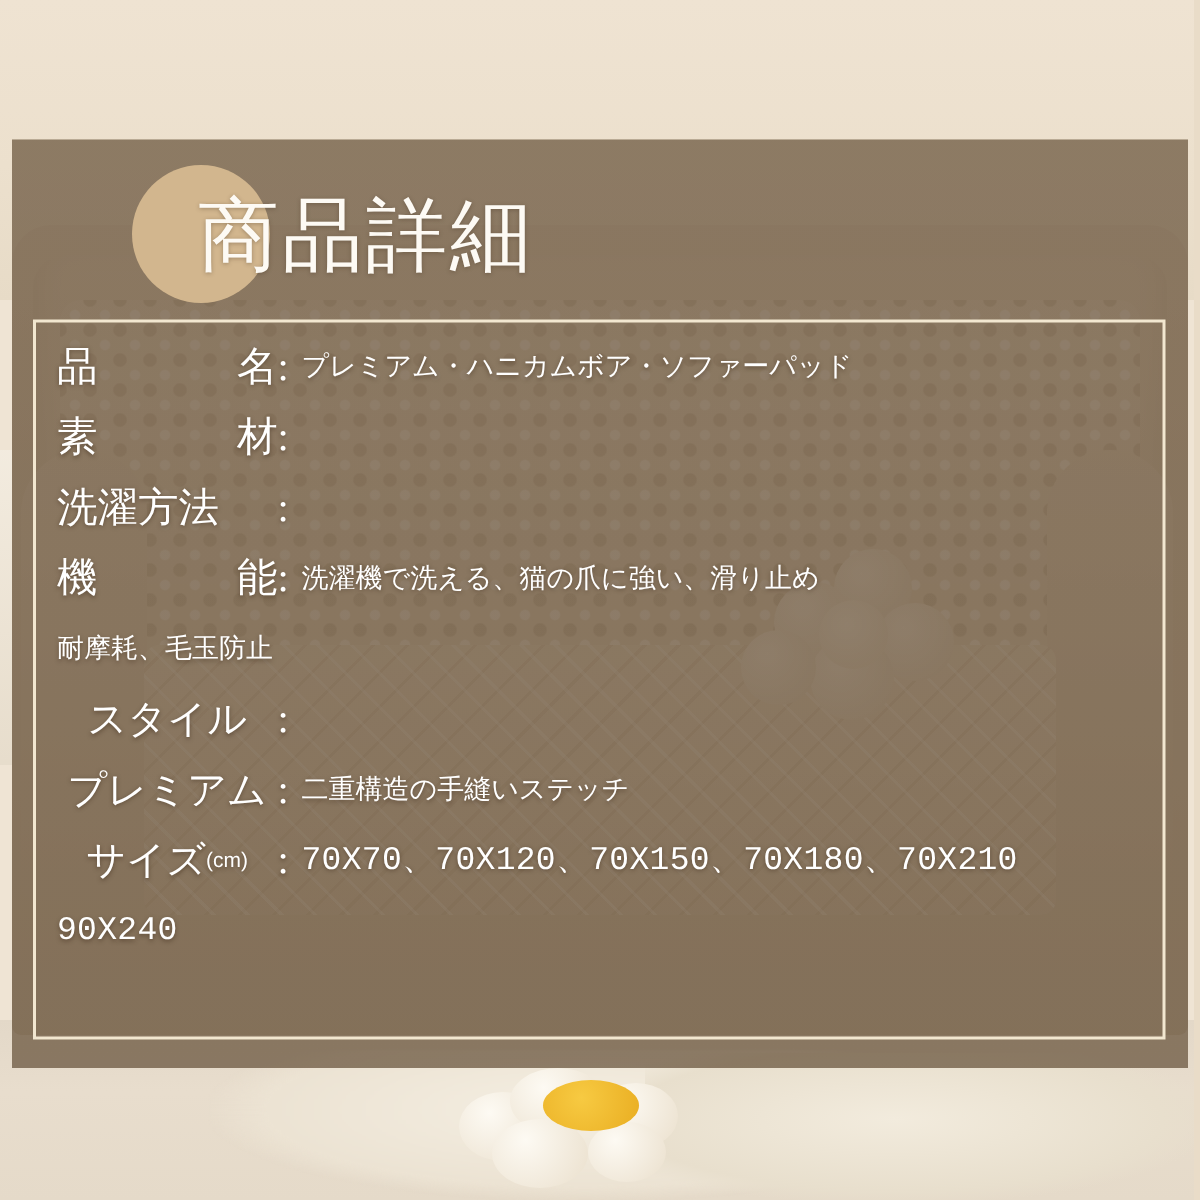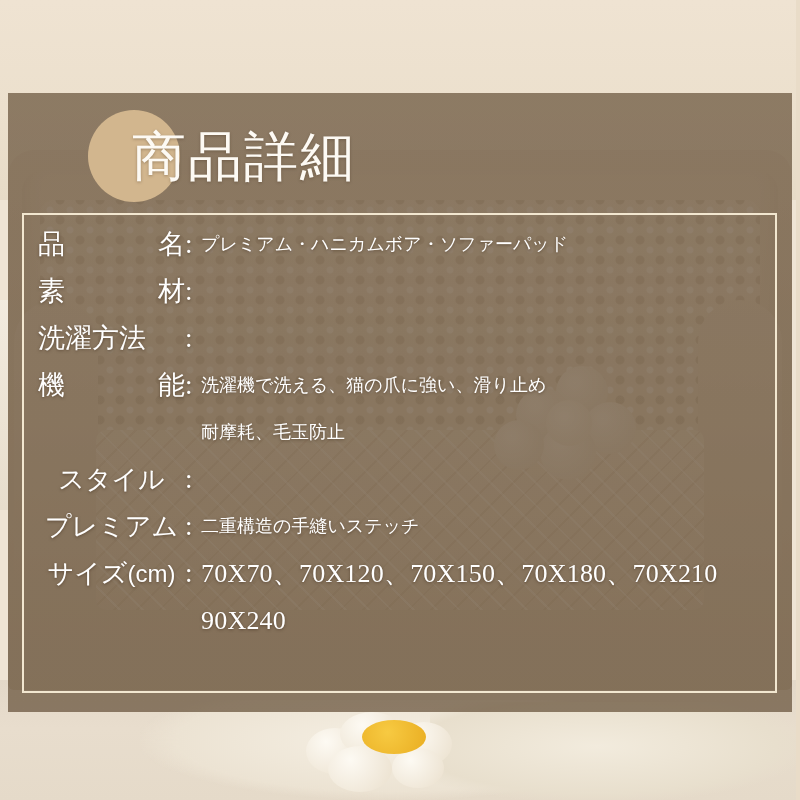--- a/index.html
+++ b/index.html
@@ -81,27 +81,27 @@
          border:2px solid #f2e7d0;box-sizing:border-box;}
 
   
   .specs{position:absolute;left:38px;top:221px;width:730px;}
   .row{display:flex;align-items:flex-start;height:47px;}
   .label{width:147px;flex:0 0 147px;
          font-size:27px;line-height:47px;color:#ffffff;
          display:flex;justify-content:space-between;
          text-shadow:0 1px 3px rgba(60,42,26,.55);white-space:nowrap;}
   .label.tight{justify-content:flex-start;}
-  .label .sub{font-size:24px;}
+  .label .sub{font-size:14px;}
   .colon{width:16px;flex:0 0 16px;font-size:27px;line-height:47px;color:#fff;
          text-shadow:0 1px 3px rgba(60,42,26,.55);}
   .value{flex:1;font-size:18px;line-height:47px;color:#ffffff;white-space:nowrap;
          text-shadow:0 1px 3px rgba(60,42,26,.55);}
-  .cont{margin-left:163px;}
-  .value.sans{font-family:Liberation Serif, serif;font-size:26px;letter-spacing:.2px;}
+  .cont{}
+  .value.sans{font-family:Liberation Mono, monospace;font-size:22px;letter-spacing:.2px;}
   .label.sans{font-family:"Liberation Sans","DejaVu Sans",sans-serif;font-size:26px;justify-content:center;}
 </style>
 </head>
 <body>
 
 <div class="stage">
 
   <div class="photo">
     <div class="wall"></div>
     <div class="lamp"></div>

